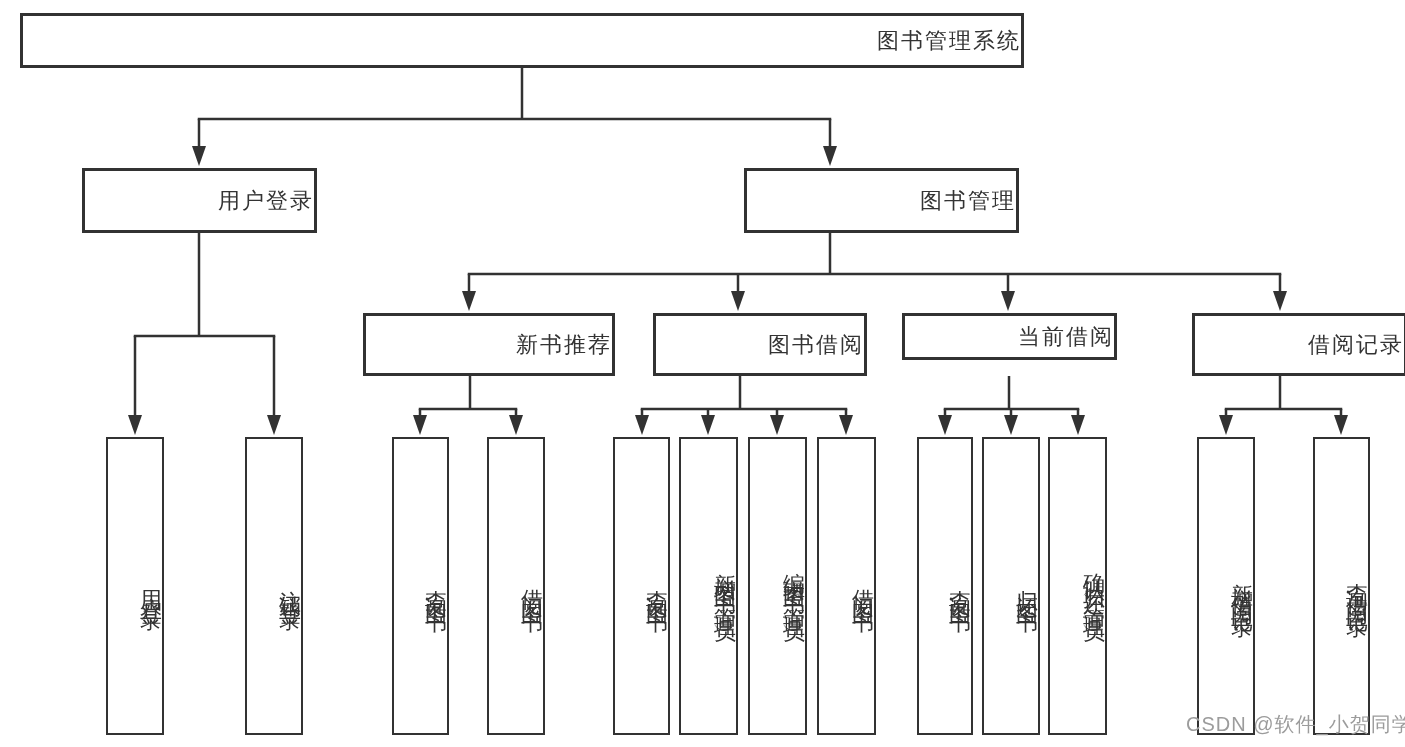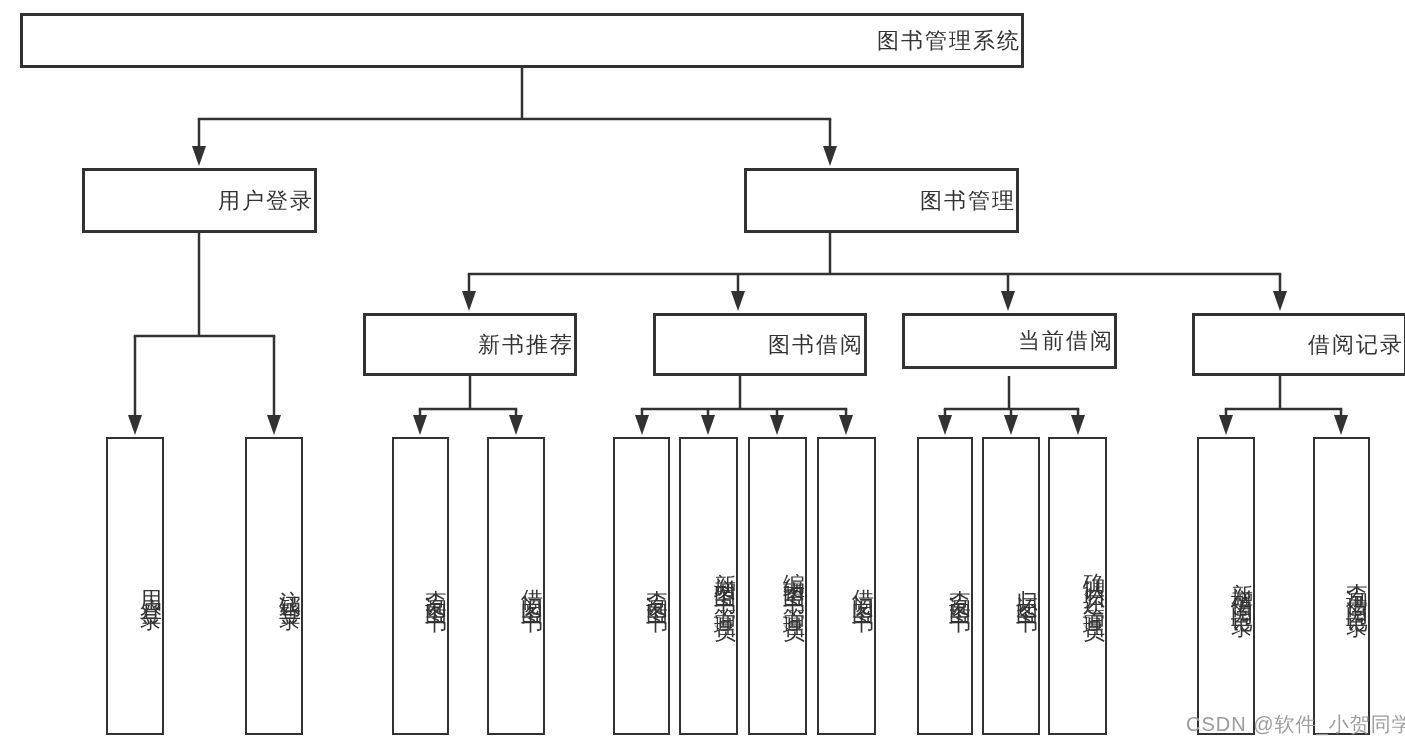--- a/index.html
+++ b/index.html
@@ -130,27 +130,27 @@
     <span class="h-label">图书管理系统</span>
   </div>
 
   <div class="box" style="left:82px; top:168px; width:235px; height:65px;">
     <span class="h-label">用户登录</span>
   </div>
   <div class="box" style="left:744px; top:168px; width:275px; height:65px;">
     <span class="h-label">图书管理</span>
   </div>
 
-  <div class="box" style="left:363px; top:313px; width:214px; height:63px;">
+  <div class="box" style="left:363px; top:313px; width:252px; height:63px;">
     <span class="h-label">新书推荐</span>
   </div>
   <div class="box" style="left:633px; top:313px; width:214px; height:63px;margin-left:20px;">
     <span class="h-label">图书借阅</span>
   </div>
-  <div class="box" style="left:902px; top:313px; width:215px; height:56px;">
+  <div class="box" style="left:902px; top:313px; width:215px; height:47px;">
     <span class="h-label">当前借阅</span>
   </div>
   <div class="box" style="left:1172px; top:313px; width:215px; height:63px;margin-left:20px;">
     <span class="h-label">借阅记录</span>
   </div>
 
   <div class="box leaf" style="left:106px; top:437px; width:58px; height:298px;">
     <span class="v-label">用户登录</span>
   </div>
   <div class="box leaf" style="left:245px; top:437px; width:58px; height:298px;">

